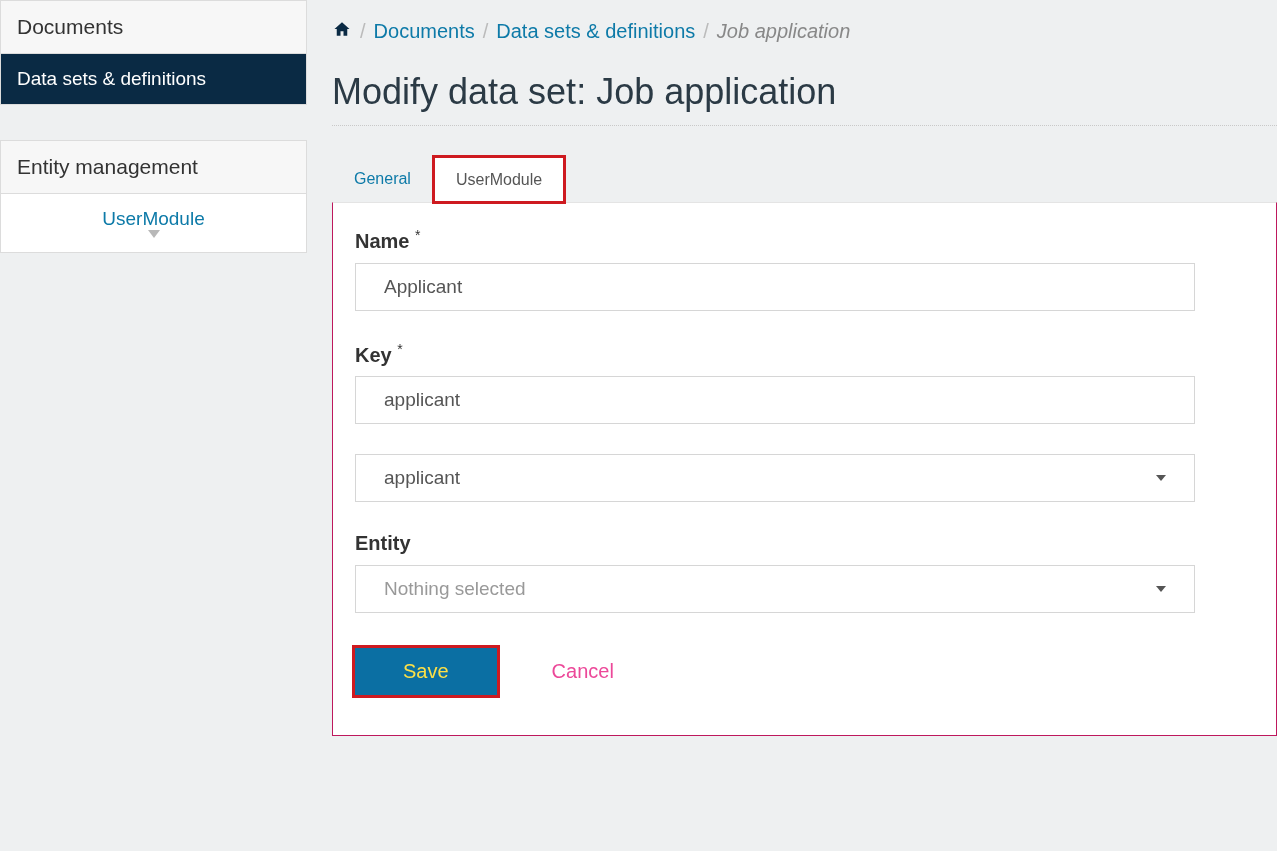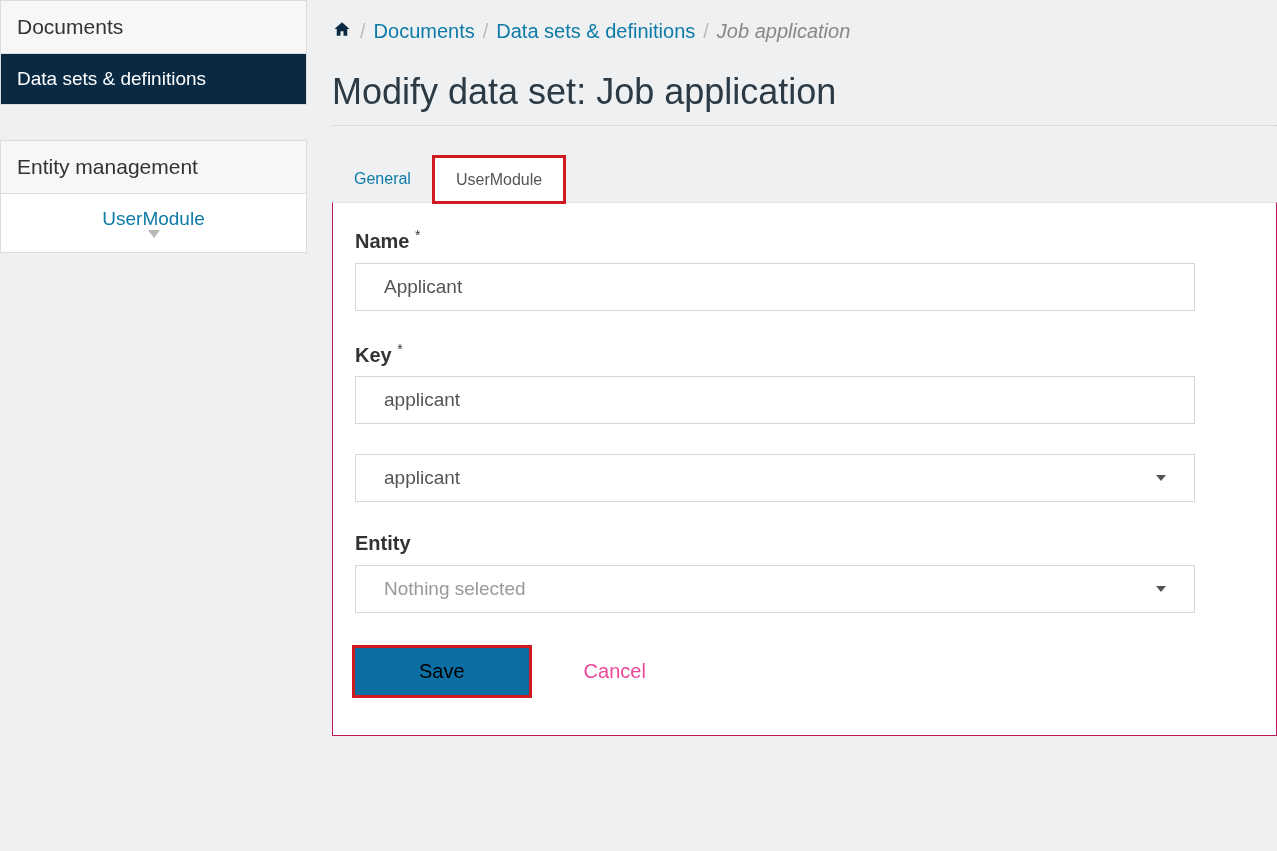--- a/index.html
+++ b/index.html
@@ -128,23 +128,23 @@
 .form-select.placeholder { color: #999; }
 .caret {
   width: 0; height: 0;
   border-left: 5px solid transparent;
   border-right: 5px solid transparent;
   border-top: 6px solid #555;
 }
 .actions { margin-top: 35px; display: flex; align-items: center; gap: 55px; }
 .btn-save {
   background: #0b6fa3;
-  color: #000000;
-  font-size: 20px;
-  padding: 12px 64px;
+  color: #fde047;
+  font-size: 20px;
+  padding: 12px 48px;
   border: none;
   cursor: pointer;
   outline: 3px solid #ce1a20;
   outline-offset: 0px;
 }
 .btn-cancel {
   color: #ec4899;
   font-size: 20px;
   cursor: pointer;
   background: none;

